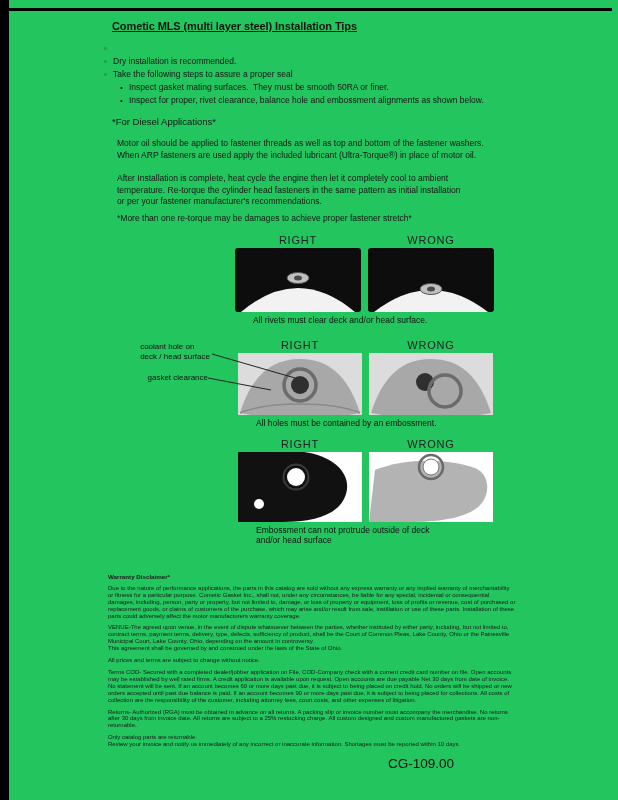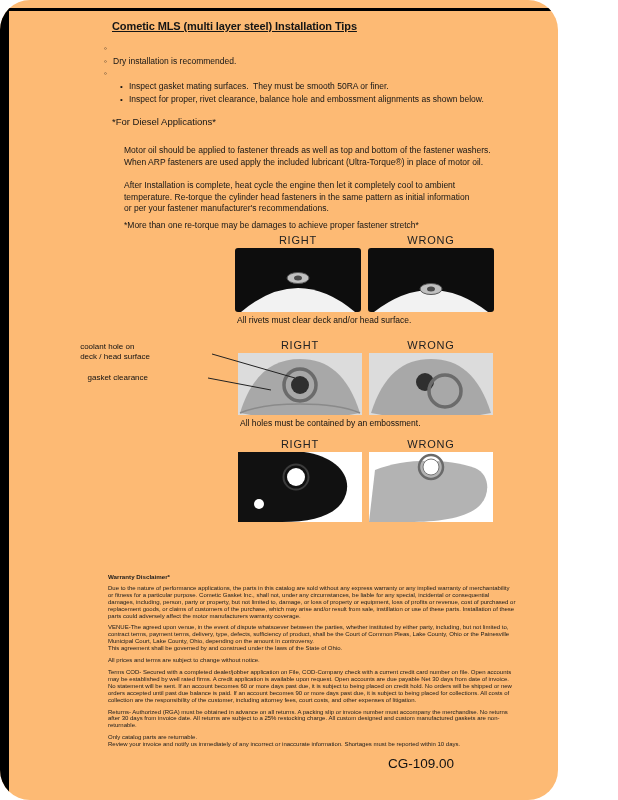--- a/index.html
+++ b/index.html
@@ -1,48 +1,48 @@
 <!DOCTYPE html>
 <html><head>
 <meta charset="utf-8">
 <style>
   html, body { margin: 0; padding: 0; }
   body {
     width: 618px; height: 800px;
     background: #ffffff;
     font-family: "Liberation Sans", "DejaVu Sans", sans-serif;
   }
-  .page { position: relative; width: 558px; height: 800px; background: #fdba74; overflow: hidden; color: #151515; border-radius: 30px; }
+  .page { position: relative; width: 618px; height: 800px; background: #22c55e; overflow: hidden; color: #151515; }
 
   .edge-left { position: absolute; left: 0; top: 0; width: 9px; height: 100%; background: #000; }
   .rule-top { position: absolute; left: 9px; top: 8px; width: 603px; height: 3px; background: #000; }
 
   .title { position: absolute; left: 112px; top: 20px; margin: 0; font-size: 11px; font-weight: bold; text-decoration: underline; letter-spacing: -0.1px; white-space: pre; }
 
   .tips { position: absolute; left: 104px; top: 43px; font-size: 8.5px; }
   .tip { display: flex; align-items: baseline; line-height: 12px; white-space: pre; }
   .tip .mk { flex: 0 0 9px; width: 9px; font-size: 8px; }
   .tip.sub { margin-left: 16px; }
 
   .diesel-h { position: absolute; left: 112px; top: 116px; margin: 0; font-size: 9.5px; font-weight: normal; }
-  .para { position: absolute; left: 112px; margin: 12px; font-size: 8.5px; line-height: 11.5px; white-space: pre; }
+  .para { position: absolute; left: 112px; margin: 5px; font-size: 8.5px; line-height: 11.5px; white-space: pre; }
   .p1 { top: 133px; }
   .p2 { top: 168px; }
   .note { top: 208px; }
 
   .fig { position: absolute; }
   .fig1 { left: 235px; top: 226px; }
   .fig2 { left: 238px; top: 331px; }
   .fig3 { left: 238px; top: 430px; }
   .labels { display: flex; gap: 7px; margin-top: 8px; }
   .flabel { text-align: center; font-size: 11px; line-height: 13px; letter-spacing: 0.8px; color: #222; }
   .fig1 .flabel { width: 126px; }
   .fig2 .flabel, .fig3 .flabel { width: 124px; }
   .imgs { display: flex; gap: 7px; margin-top: 1px; }
-  .caption { margin-top: 3px; margin-left: 2px; font-size: 8.5px; line-height: 10px; color: #111; white-space: pre-line; }
+  .caption { margin-top: 3px; margin-left: 18px; font-size: 8.5px; line-height: 10px; color: #111; white-space: pre-line; }
 
   .callout { position: absolute; font-size: 8px; line-height: 9.5px; color: #111; white-space: pre-line; }
   .callout1 { top: 342px; right: 408px; }
   .callout2 { top: 373px; right: 410px; }
   .callout-lines { position: absolute; left: 205px; top: 345px; }
 
   .warranty { position: absolute; left: 108px; top: 574px; width: 408px; font-size: 6px; line-height: 6.9px; color: #1a1a1a; }
   .warranty .wh { margin: 0 0 4px 0; font-size: 6.2px; font-weight: bold; }
   .warranty p { margin: 0 0 5px 0; white-space: pre-line; }
 
@@ -60,36 +60,37 @@
   <div class="tips">
     <div class="tip">
       <span class="mk">◦</span>
     </div>
     <div class="tip">
       <span class="mk">◦</span>
       <span>Dry installation is recommended.</span>
     </div>
     <div class="tip">
       <span class="mk">◦</span>
+      <span>Take the following steps to assure a proper seal</span>
     </div>
     <div class="tip sub">
       <span class="mk">•</span>
       <span>Inspect gasket mating surfaces.  They must be smooth 50RA or finer.</span>
     </div>
     <div class="tip sub">
       <span class="mk">•</span>
       <span>Inspect for proper, rivet clearance, balance hole and embossment alignments as shown below.</span>
     </div>
   </div>
 
   <h2 class="diesel-h">*For Diesel Applications*</h2>
   <p class="para p1">Motor oil should be applied to fastener threads as well as top and bottom of the fastener washers.
 When ARP fasteners are used apply the included lubricant (Ultra-Torque®) in place of motor oil.</p>
   <p class="para p2">After Installation is complete, heat cycle the engine then let it completely cool to ambient
-temperature. Re-torque the cylinder head fasteners in the same pattern as initial information
+temperature. Re-torque the cylinder head fasteners in the same pattern as initial installation
 or per your fastener manufacturer's recommendations.</p>
   <p class="para note">*More than one re-torque may be damages to achieve proper fastener stretch*</p>
 
   <div class="fig fig1">
     <div class="labels">
       <span class="flabel">RIGHT</span>
       <span class="flabel">WRONG</span>
     </div>
     <div class="imgs">
       <svg width="126" height="64" viewBox="0 0 126 64">
@@ -152,20 +153,22 @@
         <circle cx="58" cy="25" r="12.5" fill="none" stroke="#3c3c3c" stroke-width="2"></circle>
         <circle cx="21" cy="52" r="5" fill="#ffffff"></circle>
       </svg>
       <svg width="124" height="70" viewBox="0 0 124 70">
         <rect width="124" height="70" fill="#ffffff"></rect>
         <path d="M0,70 L6,18 C36,6 76,6 106,16 C120,22 122,40 112,52 C100,66 70,70 40,70 Z" fill="#b3b3b3"></path>
         <circle cx="62" cy="15" r="8" fill="#ffffff" stroke="#777777" stroke-width="1"></circle>
         <circle cx="62" cy="15" r="12" fill="none" stroke="#6a6a6a" stroke-width="2.5"></circle>
       </svg>
     </div>
+    <div class="caption">Embossment can not protrude outside of deck
+and/or head surface</div>
   </div>
 
   <div class="warranty">
     <h3 class="wh">Warranty Disclaimer*</h3>
     <p>Due to the nature of performance applications, the parts in this catalog are sold without any express warranty or any implied warranty of merchantability or fitness for a particular purpose.  Cometic Gasket Inc., shall not, under any circumstances, be liable for any special, incidental or consequential damages, including, person, party or property, but not limited to, damage, or loss of property or equipment, loss of profits or revenue, cost of purchased or replacement goods, or claims of customers of the purchase, which may arise and/or result from sale, instillation or use of these parts.  Installation of these parts could adversely affect the motor manufacturers warranty coverage.</p>
     <p>VENUE-The agreed upon venue, in the event of dispute whatsoever between the parties, whether instituted by either party, including, but not limited to, contract terms, payment terms, delivery, type, defects, sufficiency of product, shall be the Court of Common Pleas, Lake County, Ohio or the Painesville Municipal Court, Lake County, Ohio, depending on the amount in controversy.
 This agreement shall be governed by and construed under the laws of the State of Ohio.</p>
     <p>All prices and terms are subject to change without notice.</p>
     <p>Terms COD- Secured with a completed dealer/jobber application on File, COD-Company check with a current credit card number on file.  Open accounts may be established by well rated firms.  A credit application is available upon request.  Open accounts are due payable Net 30 days from date of invoice.  No statement will be sent.  If an account becomes 60 or more days past due, it is subject to being placed on credit hold.  No orders will be shipped or new orders accepted until past due balance is paid.  If an account becomes 90 or more days past due, it is subject to being placed for collections.  All costs of collection are the responsibility of the customer, including attorney fees, court costs, and other expenses of litigation.</p>
     <p>Returns- Authorized (RGA) must be obtained in advance on all returns.  A packing slip or invoice number must accompany the merchandise.  No returns after 30 days from invoice date.  All returns are subject to a 25% restocking charge.  All custom designed and custom manufactured gaskets are non-returnable.</p>

